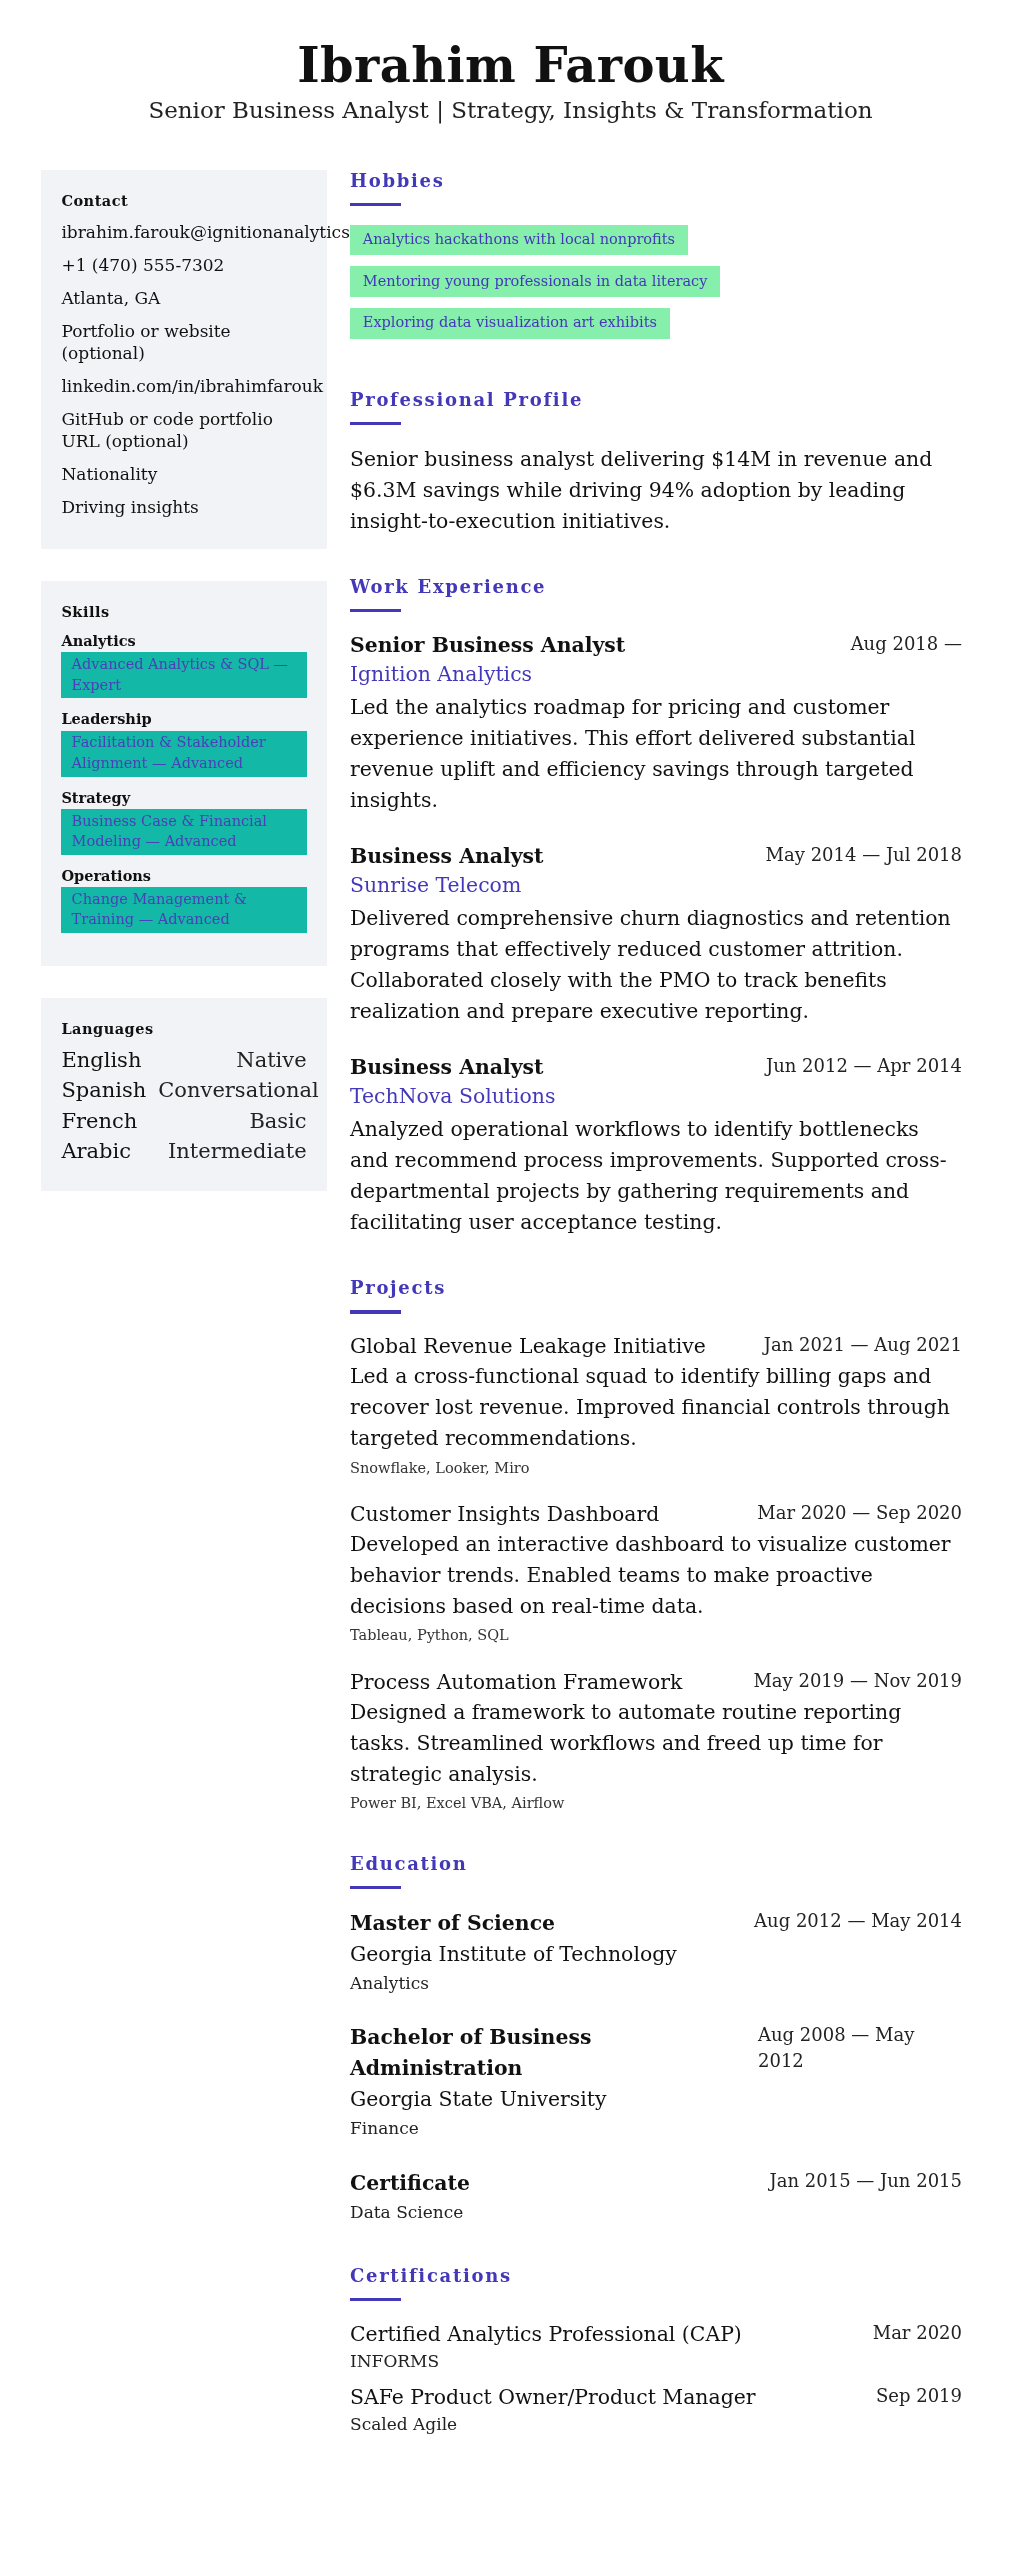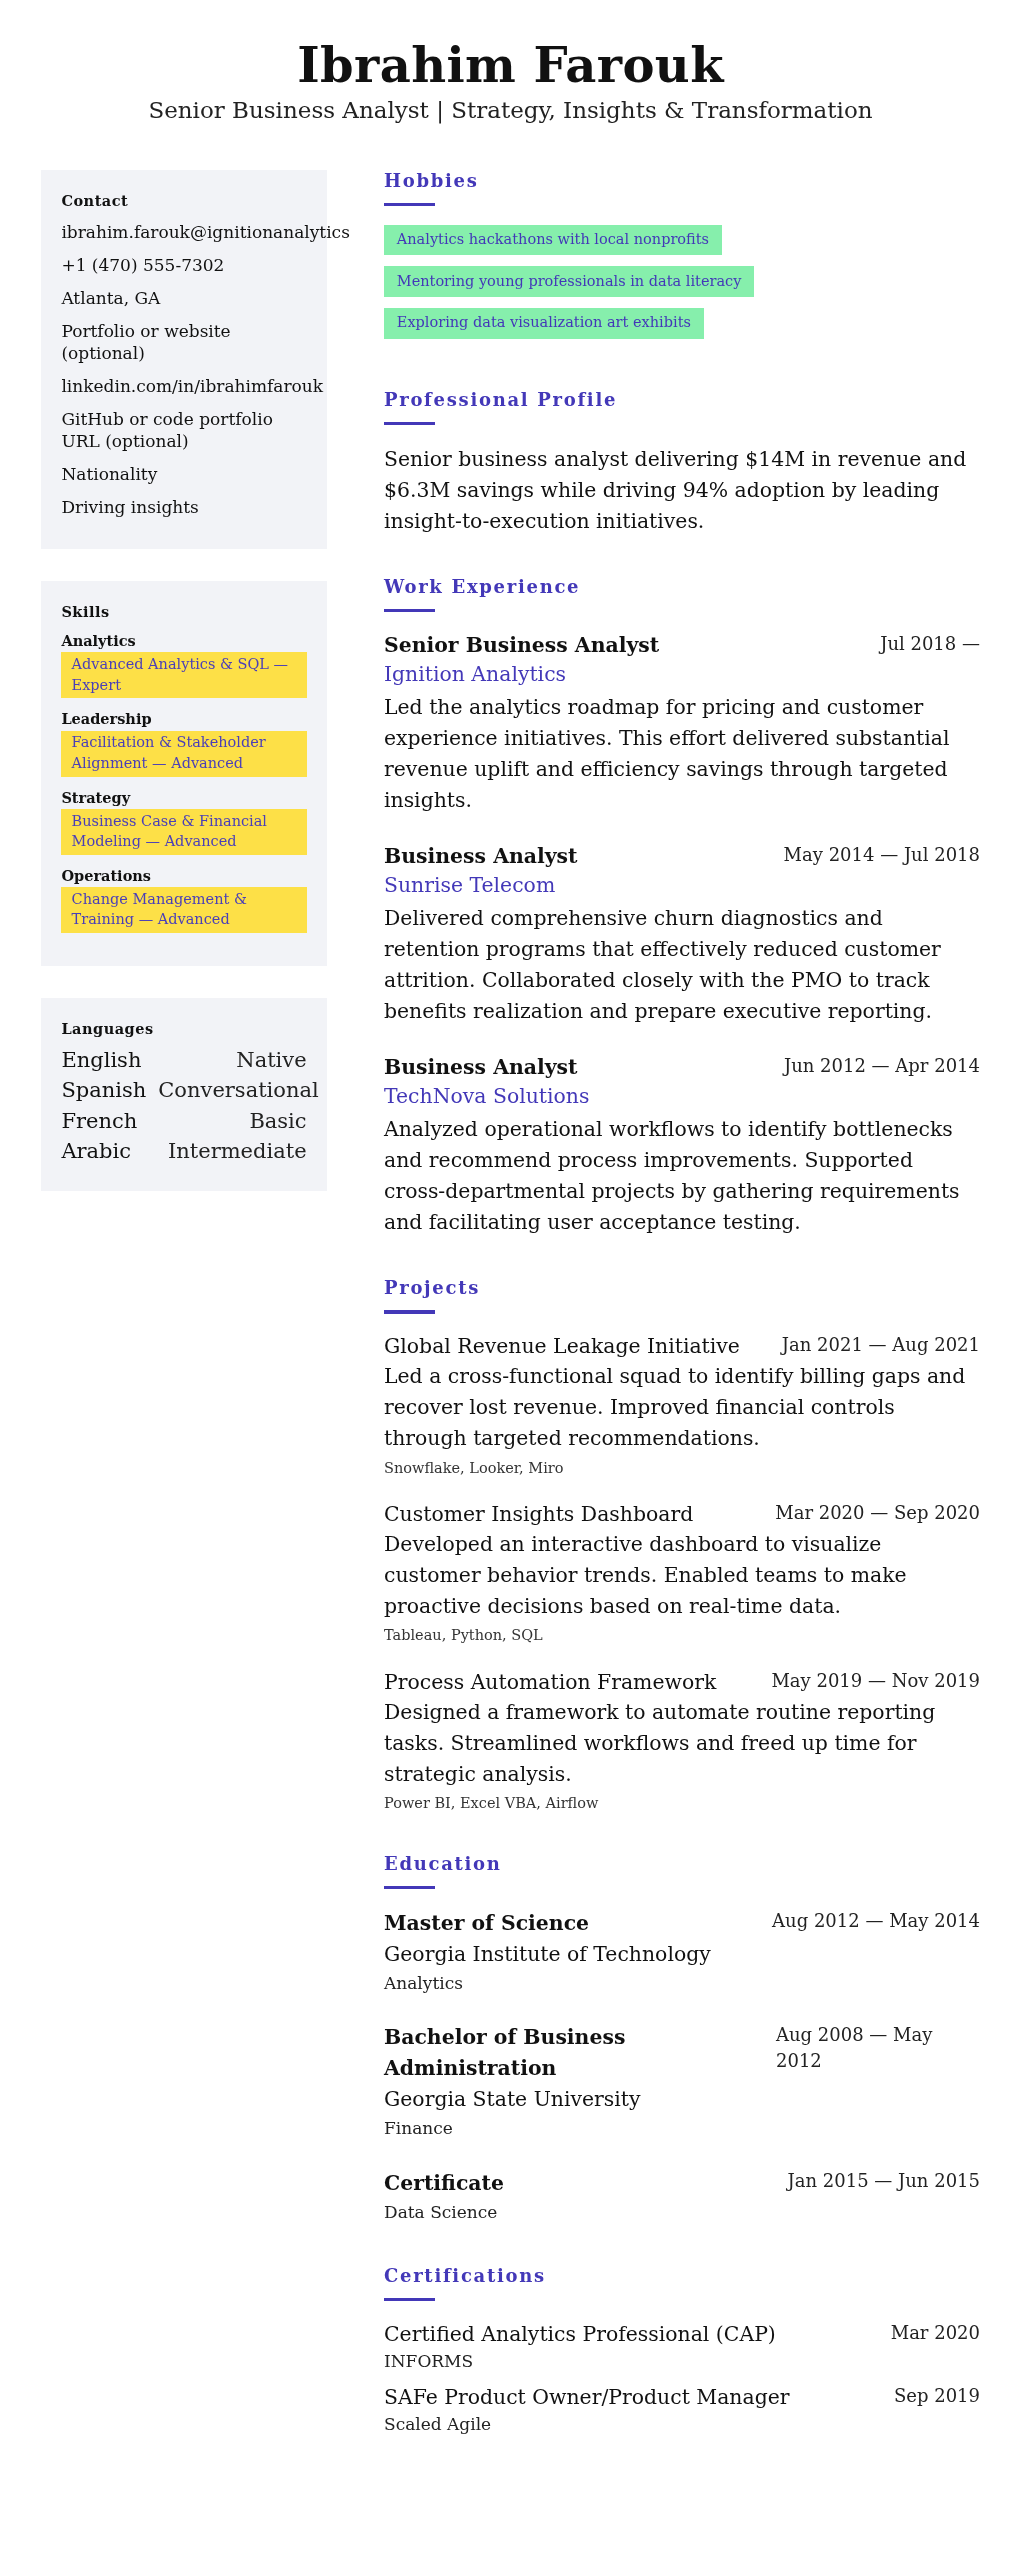--- a/index.html
+++ b/index.html
@@ -15,42 +15,42 @@
   .name {
     font-family: "DejaVu Serif", serif;
     font-size: 48px; font-weight: bold; letter-spacing: 0.4px;
     line-height: 56px; color: #111;
   }
   .tagline {
     font-size: 23px; line-height: 31px; color: #222; margin-top: 1.7px;
   }
   .layout { display: flex; padding: 0 41px; margin-top: 44px; }
   .sidebar { width: 286px; flex: 0 0 286px; }
-  .main { margin-left: 57px; width: 612px; }
+  .main { margin-left: 23px; width: 612px; }
 
   .card {
     background: #f2f3f7;
     padding: 22px 20.4px 20.4px 20.4px;
     margin-bottom: 32px;
   }
   .card-title {
     font-size: 14.5px; font-weight: bold; letter-spacing: 0.5px;
     color: #111; margin-bottom: 12px;
   }
   .contact-item {
     font-size: 17px; line-height: 22px; color: #111;
     margin-bottom: 11px; white-space: normal;
   }
   .contact-item.nowrap { white-space: nowrap; }
   .skill-group { margin-bottom: 12px; }
   .skill-group-title {
     font-size: 14.5px; font-weight: bold; color: #111; margin-bottom: 3.4px;
   }
   .skill-chip {
-    background: #fde047; color: #4a3fb8;
+    background: #14b8a6; color: #4a3fb8;
     font-size: 14.5px; line-height: 20.4px;
     padding: 1.7px 10.2px 3.4px 10.2px;
   }
   .lang-row {
     display: flex; justify-content: space-between;
     font-size: 21px; line-height: 22px; margin-bottom: 8.5px; color: #111; gap: 12px;
   }
   .lang-level { color: #222; }
 
   .section { margin-bottom: 39px; }
@@ -173,21 +173,21 @@
       <p class="profile-text">Senior business analyst delivering $14M in revenue and $6.3M savings while driving 94% adoption by leading insight-to-execution initiatives.</p>
     </section>
 
     <section class="section">
       <h2 class="section-title">Work Experience</h2>
       <div class="section-rule"></div>
 
       <div class="entry">
         <div class="entry-head">
           <div class="entry-title">Senior Business Analyst</div>
-          <div class="entry-date">Jul 2018 —</div>
+          <div class="entry-date">Aug 2018 —</div>
         </div>
         <div class="entry-org">Ignition Analytics</div>
         <p class="entry-desc">Led the analytics roadmap for pricing and customer experience initiatives. This effort delivered substantial revenue uplift and efficiency savings through targeted insights.</p>
       </div>
 
       <div class="entry">
         <div class="entry-head">
           <div class="entry-title">Business Analyst</div>
           <div class="entry-date">May 2014 — Jul 2018</div>
         </div>

